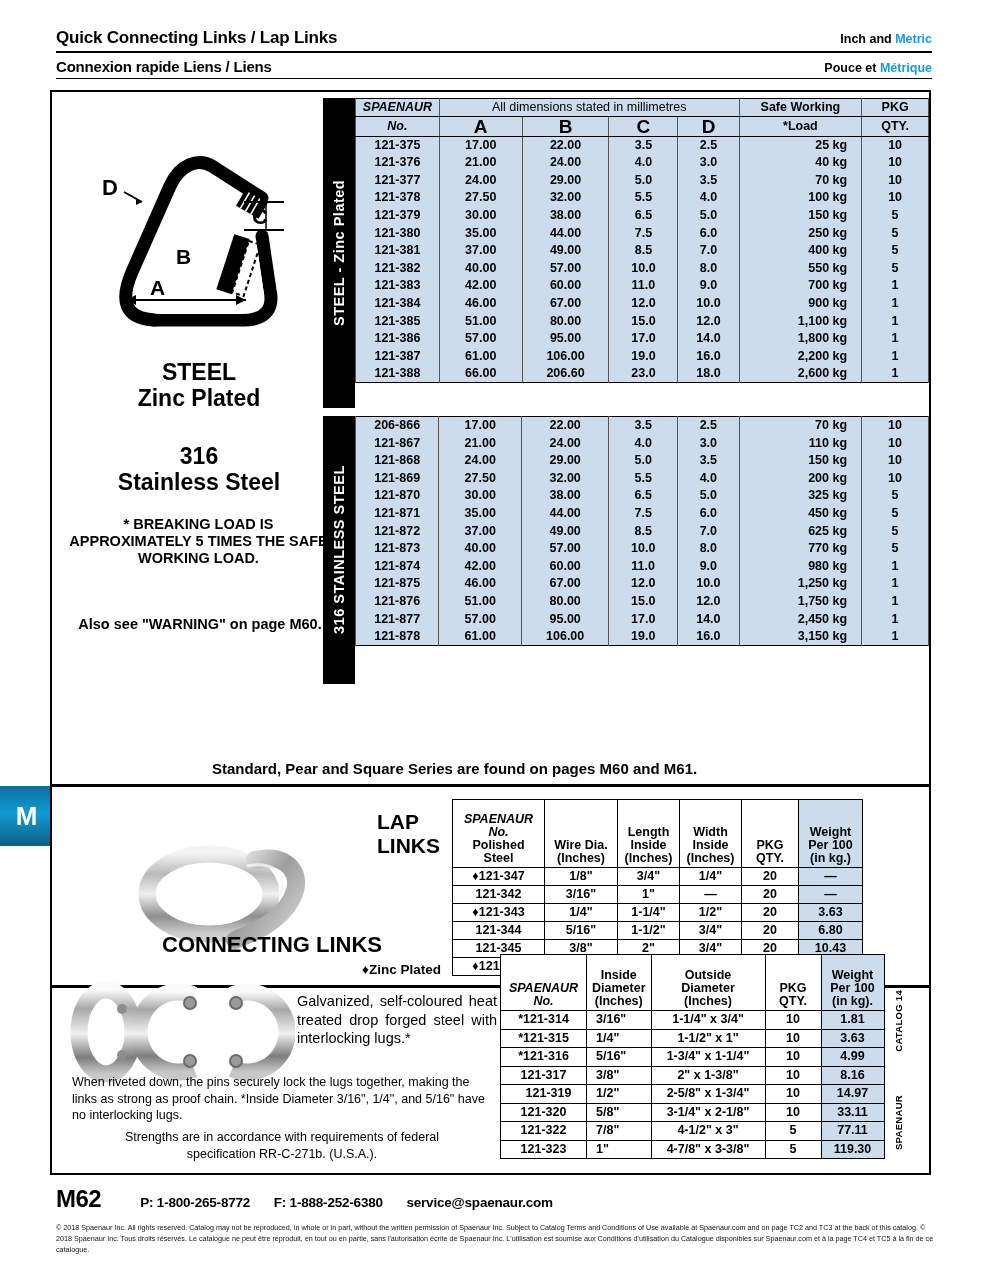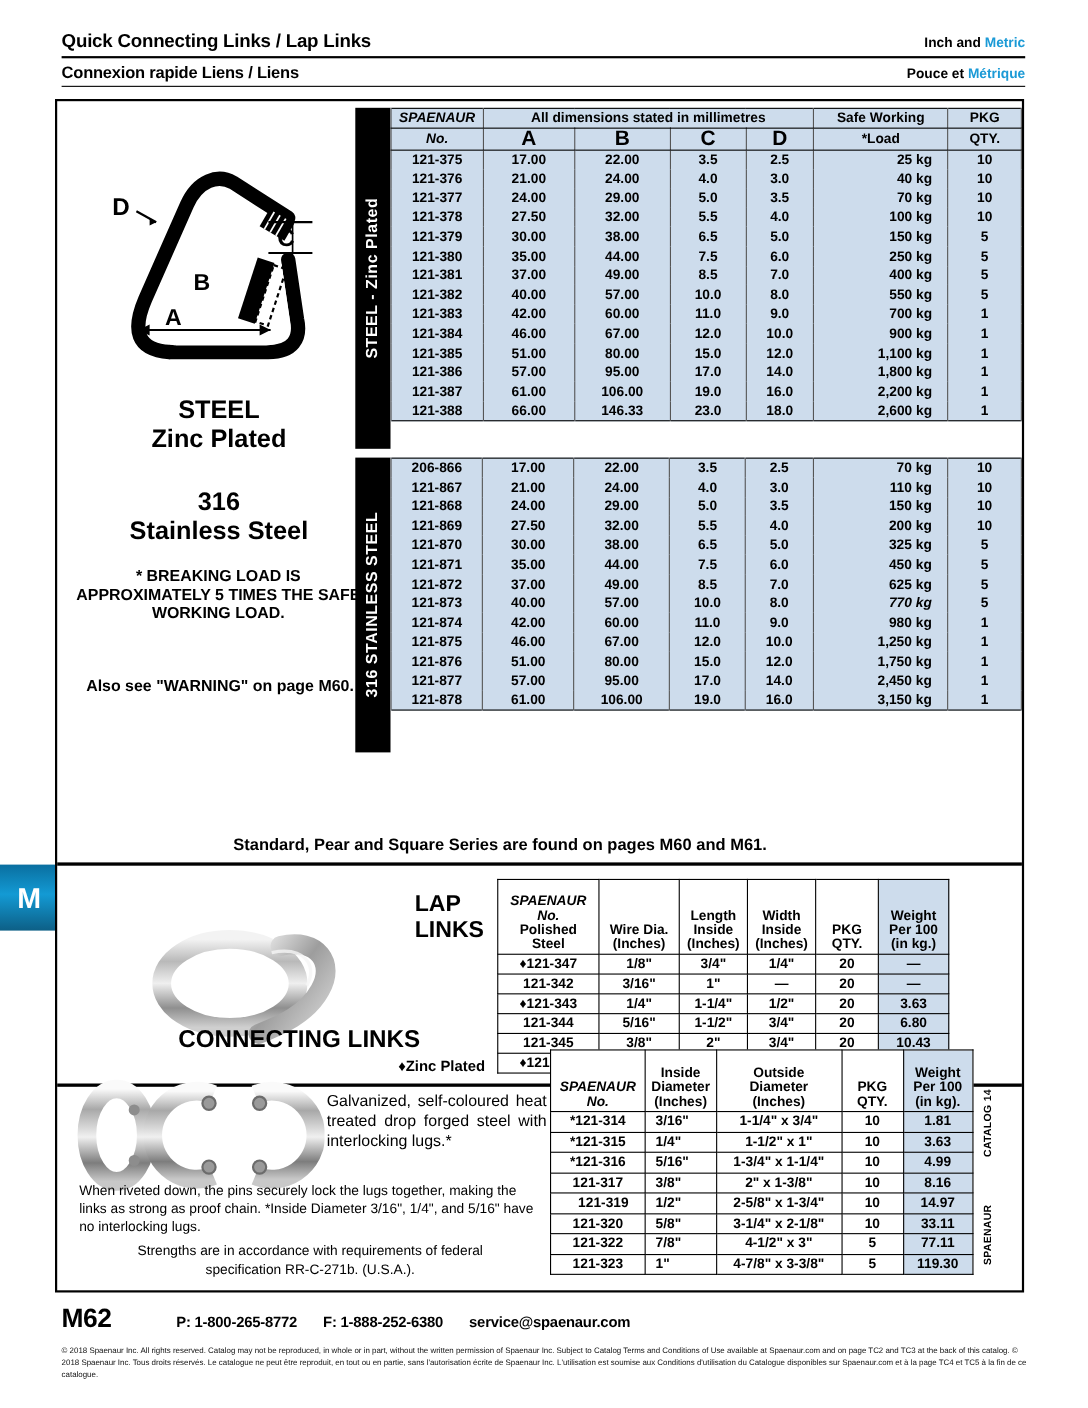--- a/index.html
+++ b/index.html
@@ -64,21 +64,21 @@
     text-align:center;
     font-weight:bold;
     line-height:1.0;
     height:17.6px;
     white-space:nowrap;
   }
   table.spec thead th {
     border-bottom:1px solid #000;
     font-weight:bold;
   }
-  table.spec .hdr-span { font-weight:bold; font-size:12.5px; padding-bottom:1px;}
+  table.spec .hdr-span { font-weight:normal; font-size:12.5px; padding-bottom:1px;}
   table.spec .hdr-letter { font-size:19px; font-weight:bold; }
   table.spec .sp-italic { font-style:italic; font-weight:bold; }
   table.spec td.swl { text-align:right; padding-right:14px;margin-top:12px; }
 
   
   .delta-left { position:absolute; left:8px; top:6px; width:278px; text-align:center; }
   .delta-title { font-size:29px; font-weight:bold; letter-spacing:-0.5px; }
   .steel-title { font-size:23px; font-weight:bold; line-height:1.12; }
   .ss-title { font-size:23px; font-weight:bold; line-height:1.12; }
   .note-caps { font-size:14.5px; font-weight:bold; line-height:1.18; }
@@ -118,21 +118,21 @@
   
   .right-vert {
     position:absolute; writing-mode:vertical-rl; transform:rotate(180deg);
     font-size:9.5px; font-weight:bold; letter-spacing:0.3px; color:#000;
   }
 
   
   .footer { position:absolute; left:56px; top:1185px; width:880px; }
   .foot-row { display:flex; align-items:baseline; }
   .foot-page { font-size:24px; font-weight:bold; letter-spacing:-0.5px; }
-  .foot-contact { font-size:13.5px; font-weight:bold; margin-left:59px; letter-spacing:-0.2px;}
+  .foot-contact { font-size:13.5px; font-weight:bold; margin-left:39px; letter-spacing:-0.2px;}
   .foot-contact span { margin-right:20px; }
   .legal { margin-top:9px; font-size:7.2px; line-height:1.55; color:#111; text-align:left; }
 
   
   .art { position:absolute; }
 </style>
 </head>
 <body>
 
 <div class="page-header">
@@ -343,21 +343,21 @@
             <td style="width: 84px;">61.00</td>
             <td style="width: 88px;">106.00</td>
             <td style="width: 70px;">19.0</td>
             <td style="width: 62px;">16.0</td>
             <td class="swl" style="width: 124px;">2,200 kg</td>
             <td style="width: 68px;">1</td>
           </tr>
           <tr>
             <td style="width: 84px;">121-388</td>
             <td style="width: 84px;">66.00</td>
-            <td style="width: 88px;">146.33</td>
+            <td style="width: 88px;">206.60</td>
             <td style="width: 70px;">23.0</td>
             <td style="width: 62px;">18.0</td>
             <td class="swl" style="width: 124px;">2,600 kg</td>
             <td style="width: 68px;">1</td>
           </tr>
         </tbody>
     </table>
   </div>
 
   <div class="spine" style="position:absolute; left:271px; top:324px; width:32px; height:268px; font-size:14.5px;">316 STAINLESS STEEL</div>
@@ -427,21 +427,21 @@
             <td style="width: 62px;">7.0</td>
             <td class="swl" style="width: 124px;">625 kg</td>
             <td style="width: 68px;">5</td>
           </tr>
           <tr>
             <td style="width: 84px;">121-873</td>
             <td style="width: 84px;">40.00</td>
             <td style="width: 88px;">57.00</td>
             <td style="width: 70px;">10.0</td>
             <td style="width: 62px;">8.0</td>
-            <td class="swl" style="width: 124px; font-style: italic;">770 kg</td>
+            <td class="swl" style="width: 124px;">770 kg</td>
             <td style="width: 68px;">5</td>
           </tr>
           <tr>
             <td style="width: 84px;">121-874</td>
             <td style="width: 84px;">42.00</td>
             <td style="width: 88px;">60.00</td>
             <td style="width: 70px;">11.0</td>
             <td style="width: 62px;">9.0</td>
             <td class="swl" style="width: 124px;">980 kg</td>
             <td style="width: 68px;">1</td>

